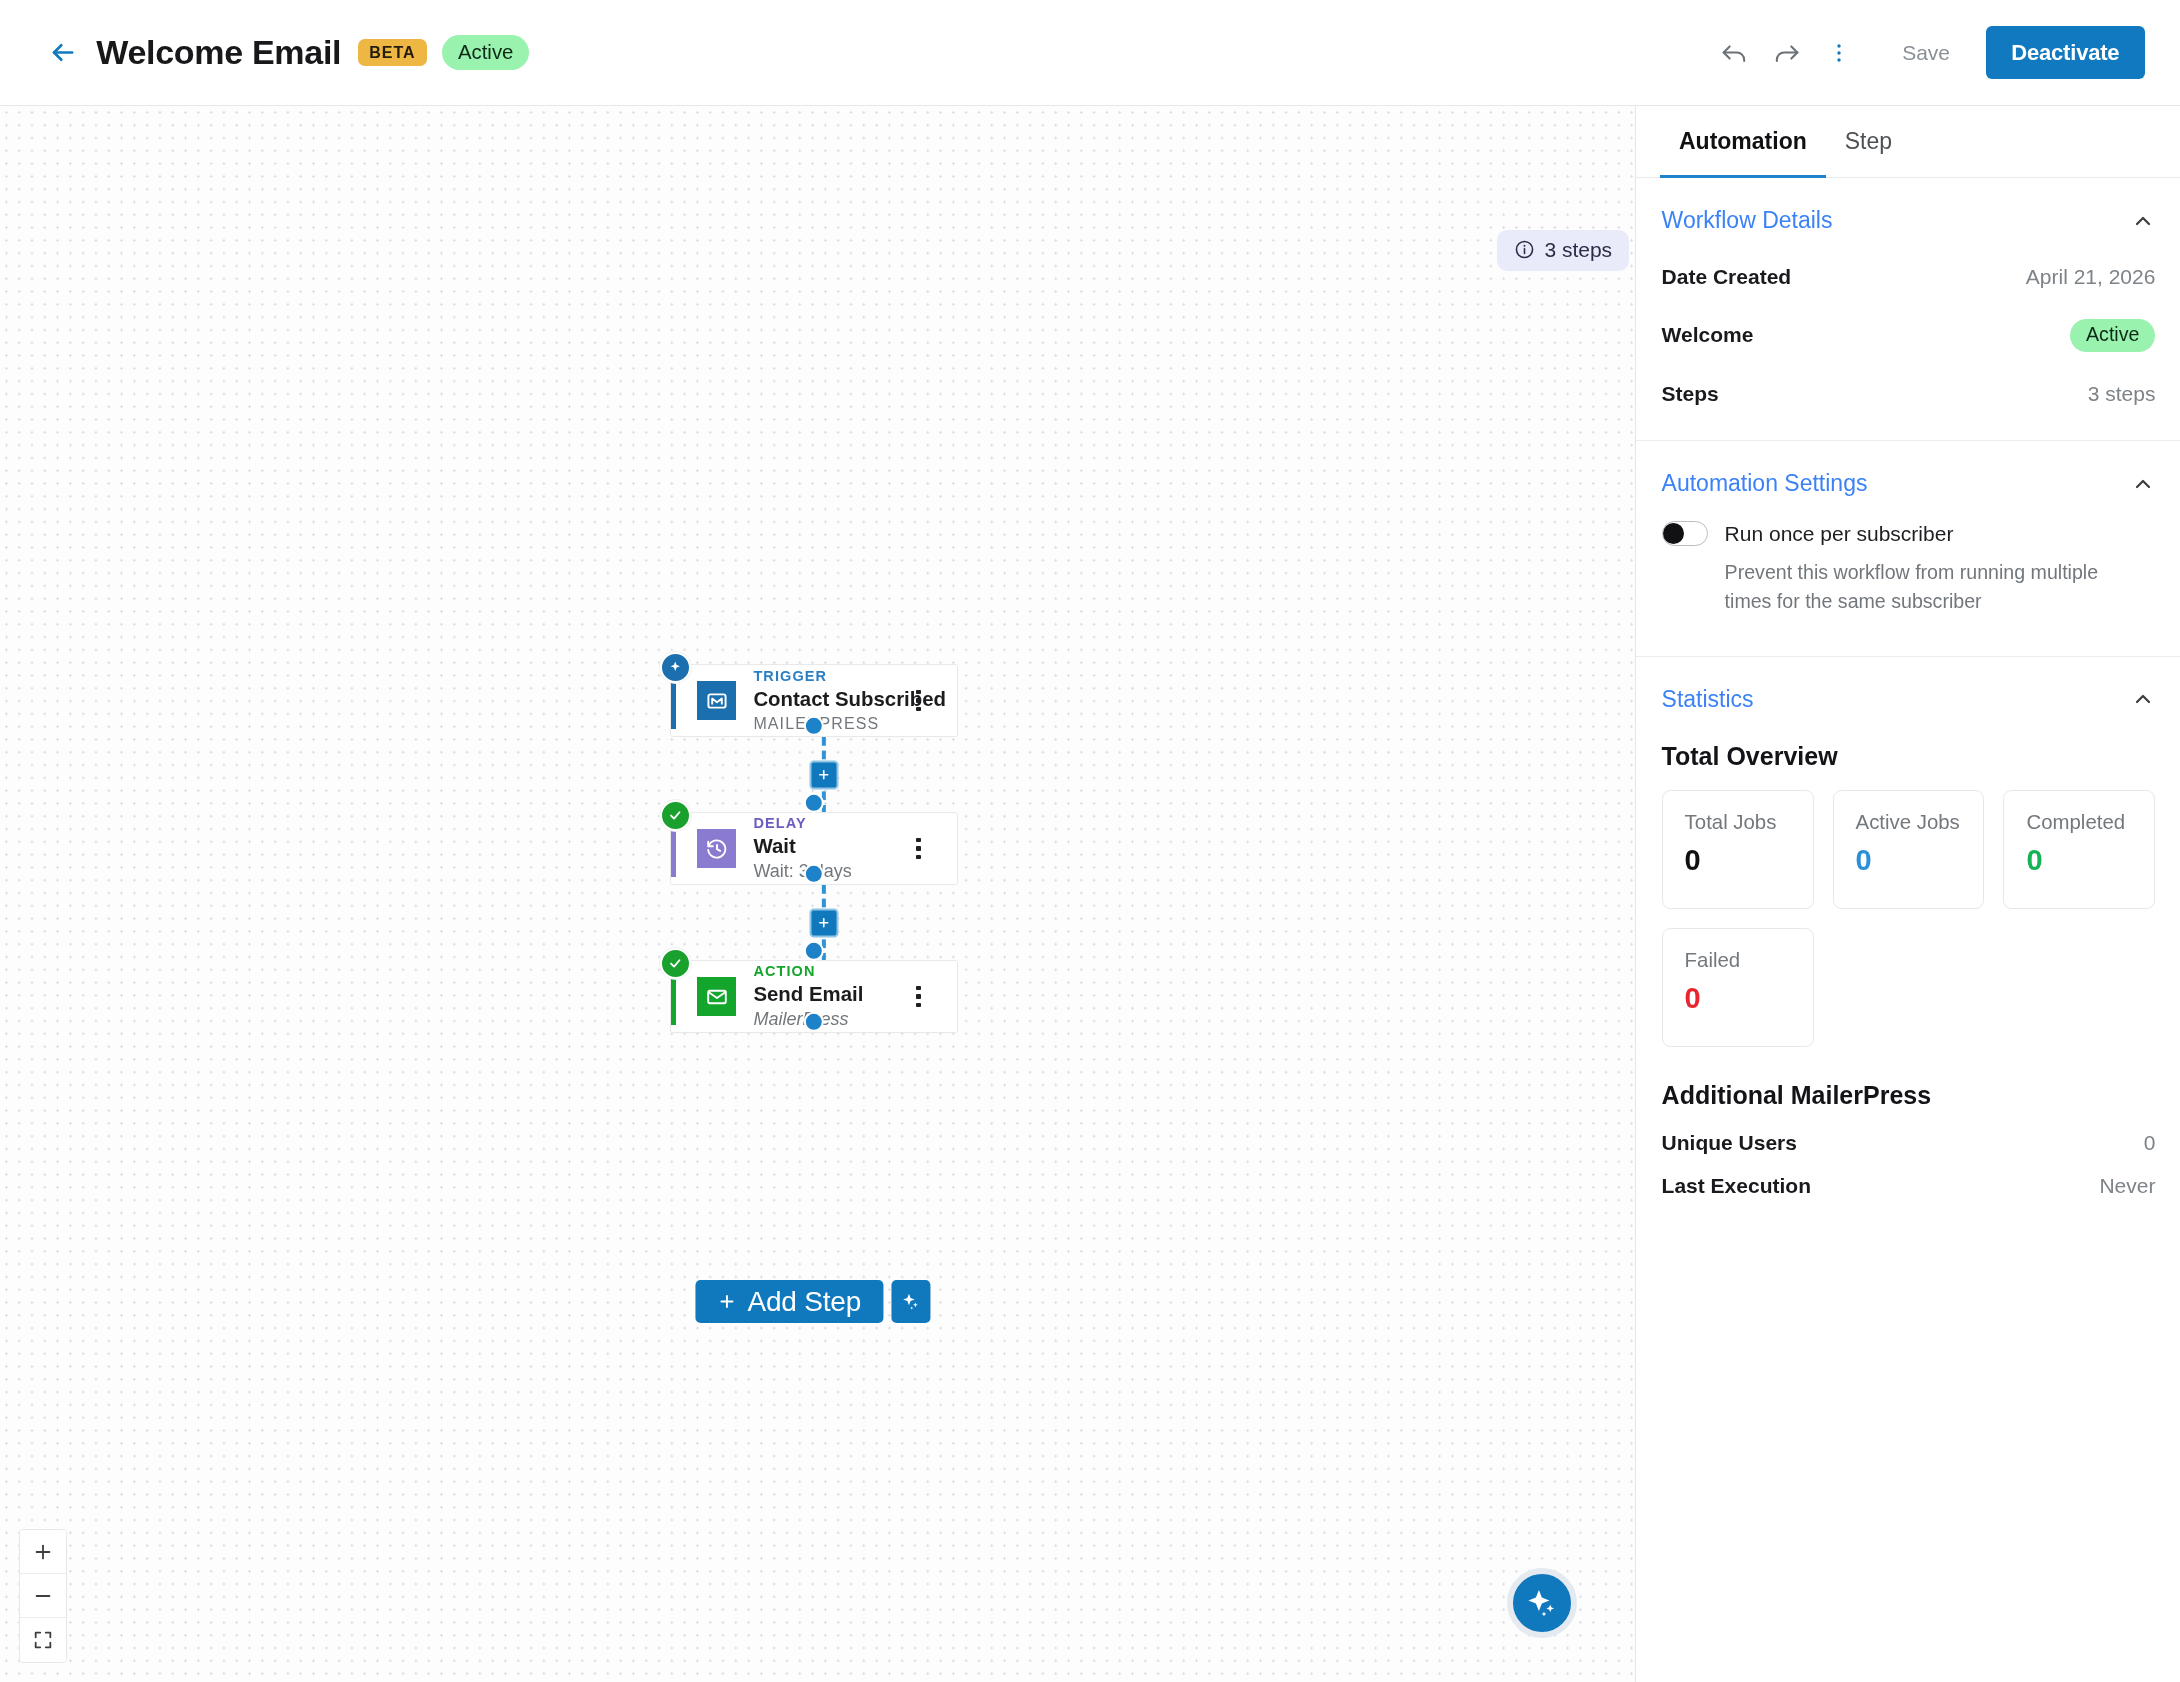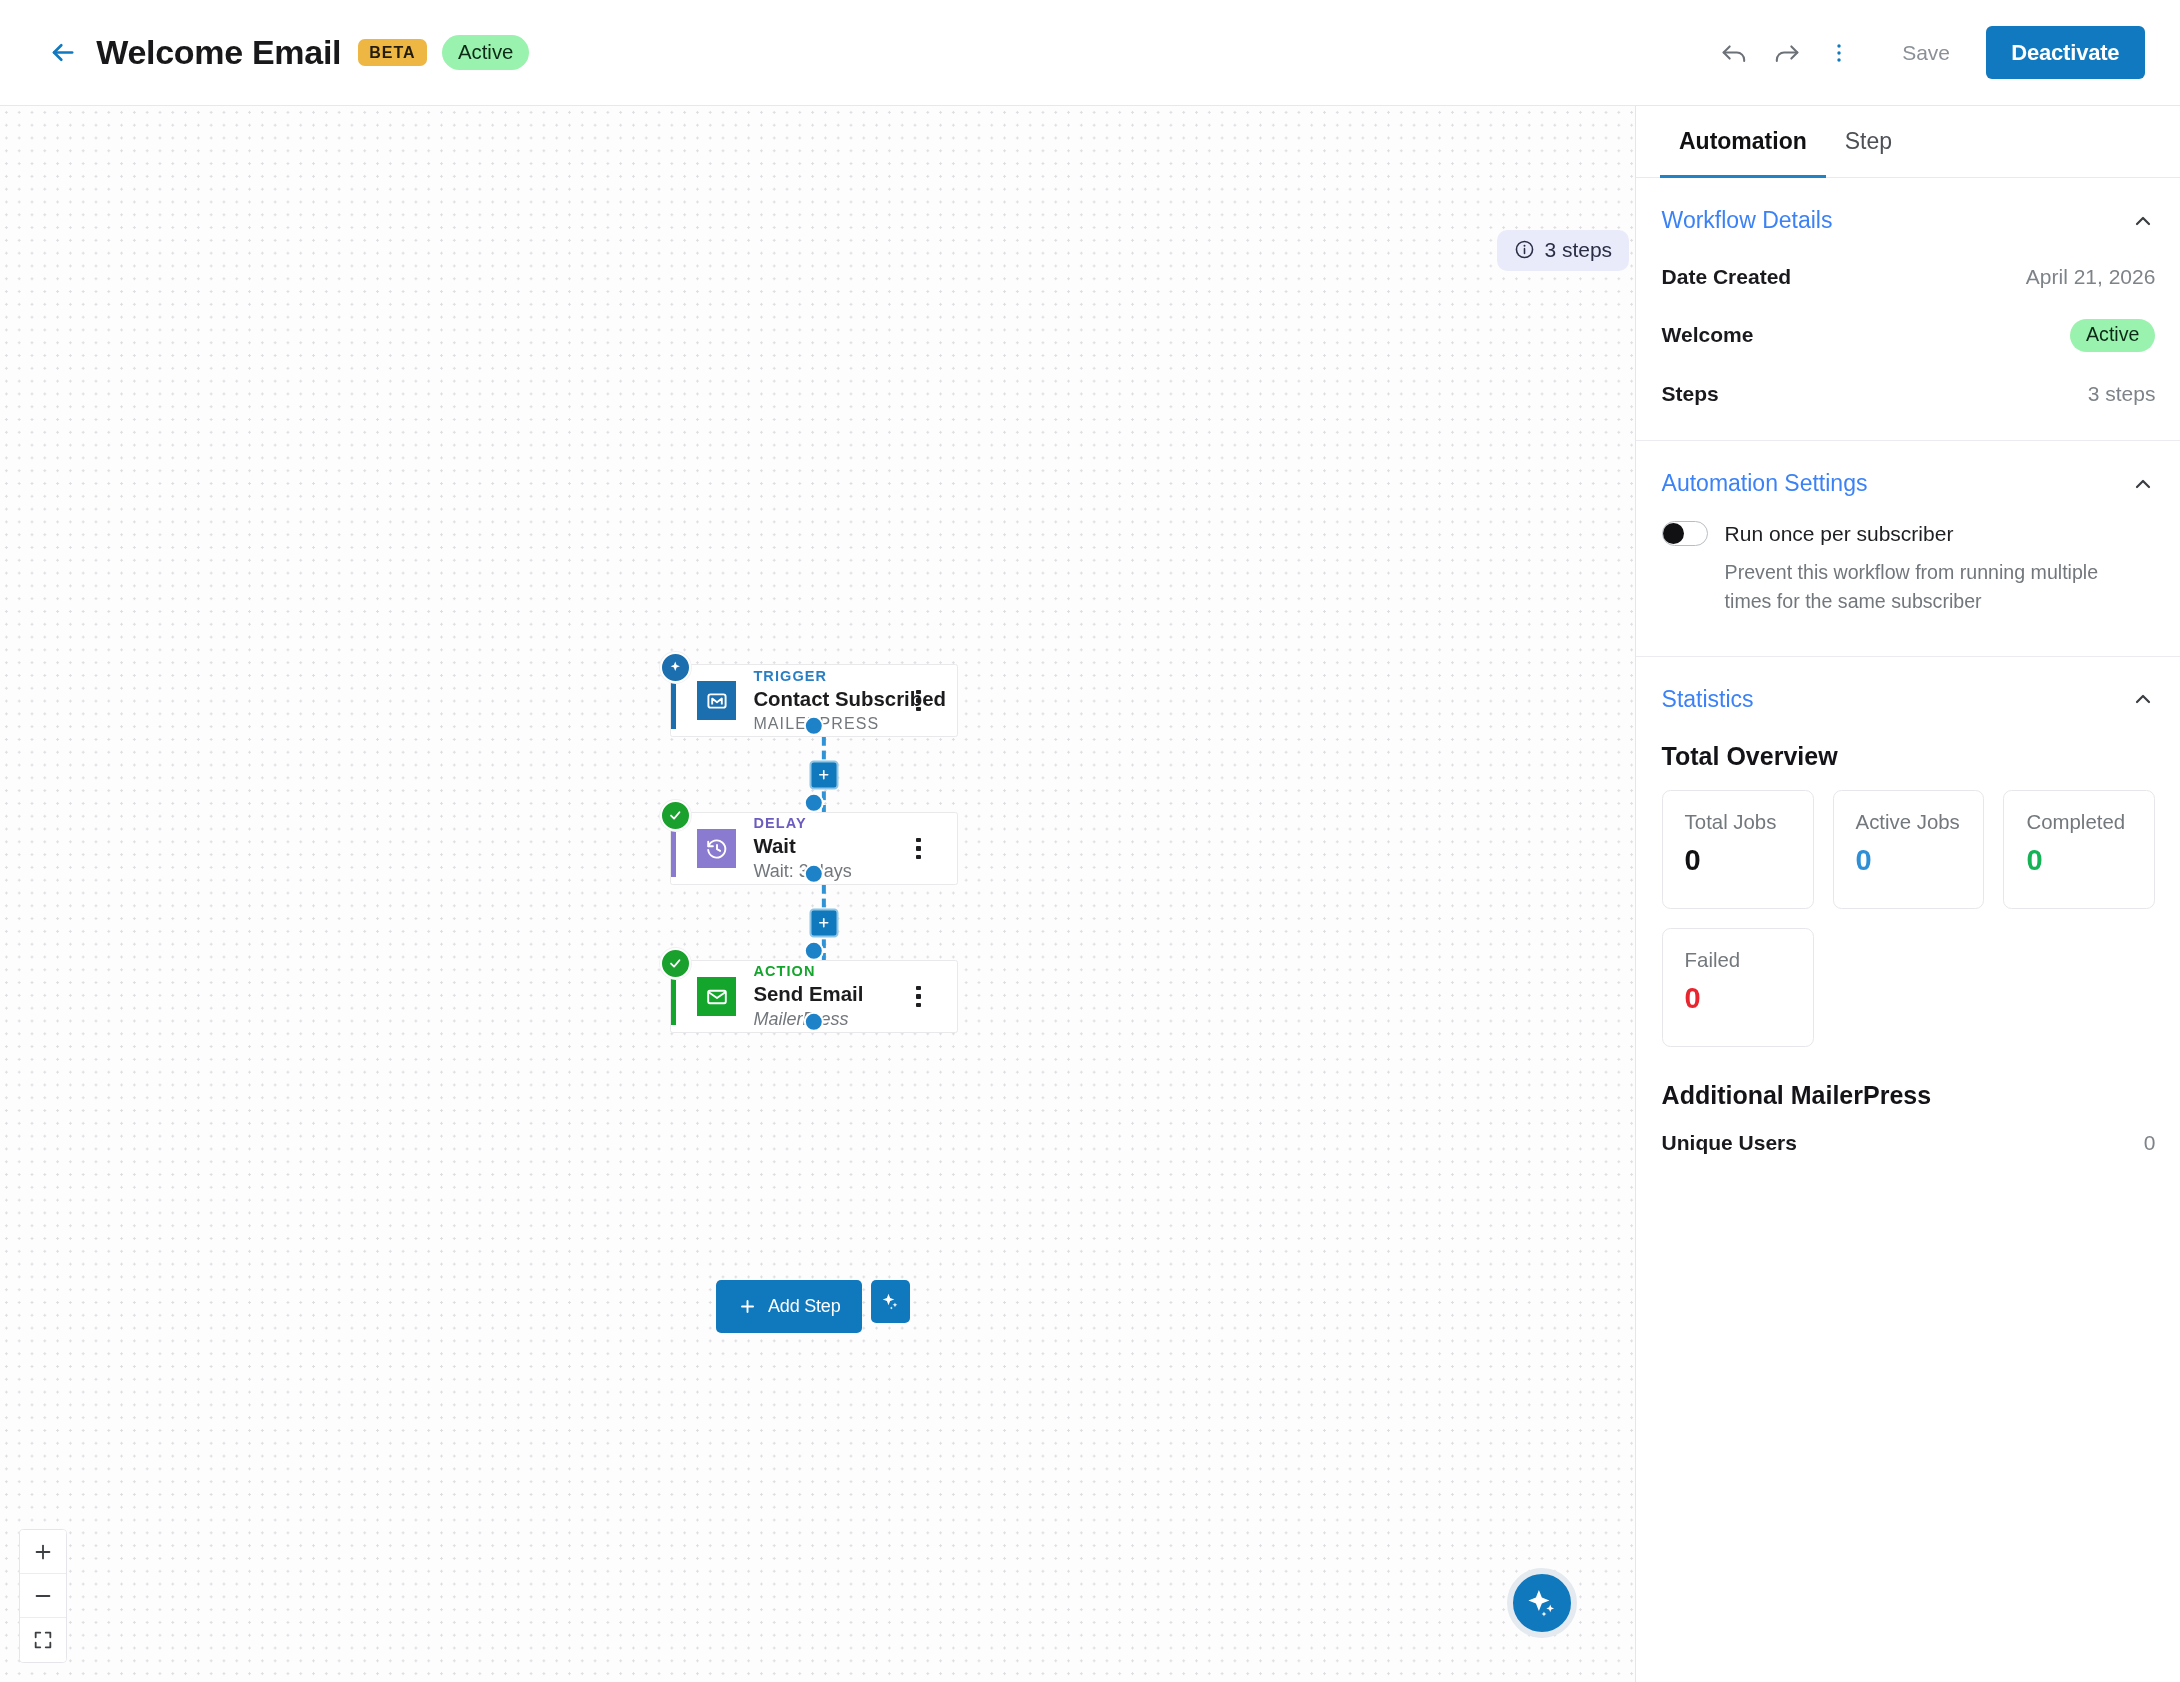--- a/index.html
+++ b/index.html
@@ -135,21 +135,21 @@
   }
   .plus-btn svg { display:block; }
   .tail { position: relative; height: 147px; }
 
   .addrow {
     position: absolute; left: 50%; transform: translateX(-50%);
     top: 1174px; display: flex; align-items: stretch; gap: 8.5px;
   }
   .add-step-btn {
     background: #1078bd; color: #fff; border: none; border-radius: 5.1px;
-    font-size: 18px; font-family: inherit; padding: 0 22px; height: 53px;
+    font-size: 28px; font-family: inherit; padding: 0 22px; height: 43px;
     display: flex; align-items: center; gap: 11px; cursor: pointer; letter-spacing: -0.2px;
   }
   .ai-inline-btn {
     background: #1078bd; border: none; border-radius: 5.1px; width: 39px; height: 43px;
     display: flex; align-items: center; justify-content: center; cursor: pointer;
   }
 
   .zoom-controls {
     position: absolute; left: 19px; bottom: 19px; width: 48px;
     background: #fff; border: 0.9px solid #e6e6ea; border-radius: 4.3px; overflow: hidden;
@@ -511,18 +511,22 @@
             <div class="stat-label">Failed</div>
             <div class="stat-value" style="color:#e8262f">0</div>
           </div>
         </div>
 
         <div class="addl-title">Additional MailerPress</div>
         <div class="addl-row">
           <span class="k">Unique Users</span>
           <span class="v">0</span>
         </div>
+        <div class="addl-row">
+          <span class="k">Last Execution</span>
+          <span class="v">Never</span>
+        </div>
       </div>
 
     </div>
   </div>
 </div>
 
 
 </body></html>

